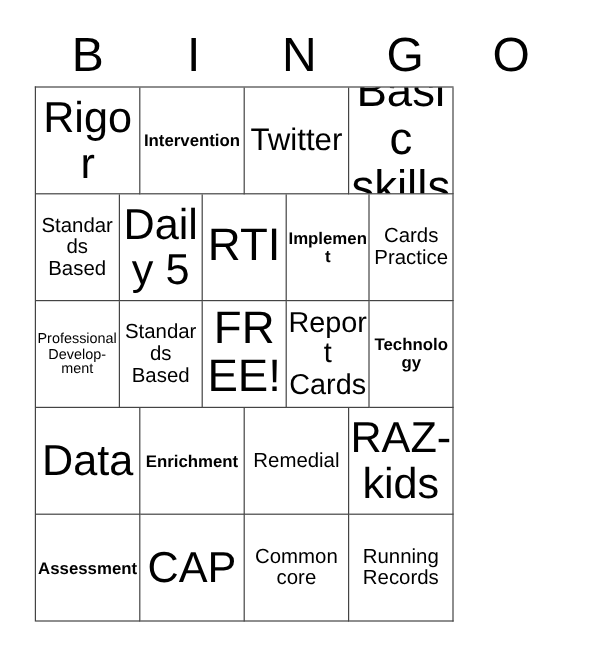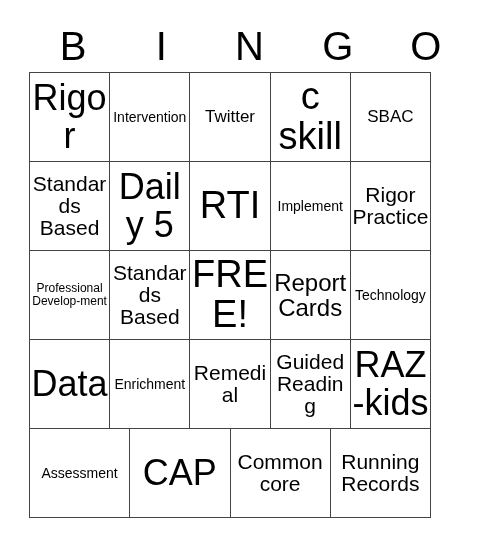--- a/index.html
+++ b/index.html
@@ -40,21 +40,21 @@
     font-size: 40px;
     line-height: 1;
     font-weight: 400;
     letter-spacing: 0px;
     color: #000;
     user-select: none;
   }
 
   
   #grid {
-    width: 402px;
+    width: 349px;
     height: 446px;
     display: flex;
     flex-direction: column;
     border-top: 1px solid #444;
     border-left: 1px solid #444;
     box-sizing: border-box;
   }
   .grid-row {
     display: flex;
     flex: 1 1 0;
@@ -77,23 +77,23 @@
     width: 100%;
     text-align: center;
     line-height: 1.05;
     word-break: normal;
     overflow-wrap: break-word;
     hyphens: manual;
   }
 
   
   .fs-xs  { font-size: 12px; }
-  .fs-s   { font-size: 14px; }
-  .fs-m   { font-size: 21px; }
-  .fs-xl  { font-size: 17px; }
+  .fs-s   { font-size: 14px; font-weight: bold; }
+  .fs-m   { font-size: 17px; }
+  .fs-xl  { font-size: 26px; }
   .fs-xxl { font-size: 38px; }
   .fs-huge{ font-size: 36px; }
 </style>
 </head>
 <body>
 
 <div id="card">
 
   <div id="header-row">
       <div class="header-cell">B</div>
@@ -110,39 +110,36 @@
         </div>
         <div class="cell">
           <span class="cell-text fs-s">Intervention</span>
         </div>
         <div class="cell">
           <span class="cell-text fs-xl">Twitter</span>
         </div>
         <div class="cell">
           <span class="cell-text fs-xxl">Basic skills</span>
         </div>
-        <div class="cell">
-          <span class="cell-text fs-xl">SBAC</span>
-        </div>
       </div>
       <div class="grid-row">
         <div class="cell">
           <span class="cell-text fs-m">Standards Based</span>
         </div>
         <div class="cell">
           <span class="cell-text fs-huge">Daily 5</span>
         </div>
         <div class="cell">
           <span class="cell-text fs-xxl">RTI</span>
         </div>
         <div class="cell">
           <span class="cell-text fs-s">Implement</span>
         </div>
         <div class="cell">
-          <span class="cell-text fs-m">Rigor Practice</span>
+          <span class="cell-text fs-m">Cards Practice</span>
         </div>
       </div>
       <div class="grid-row">
         <div class="cell">
           <span class="cell-text fs-xs">Professional Develop-ment</span>
         </div>
         <div class="cell">
           <span class="cell-text fs-m">Standards Based</span>
         </div>
         <div class="cell">
@@ -159,23 +156,20 @@
         <div class="cell">
           <span class="cell-text fs-huge">Data</span>
         </div>
         <div class="cell">
           <span class="cell-text fs-s">Enrichment</span>
         </div>
         <div class="cell">
           <span class="cell-text fs-m">Remedial</span>
         </div>
         <div class="cell">
-          <span class="cell-text fs-m">Guided Reading</span>
-        </div>
-        <div class="cell">
           <span class="cell-text fs-huge">RAZ-kids</span>
         </div>
       </div>
       <div class="grid-row">
         <div class="cell">
           <span class="cell-text fs-s">Assessment</span>
         </div>
         <div class="cell">
           <span class="cell-text fs-huge">CAP</span>
         </div>

